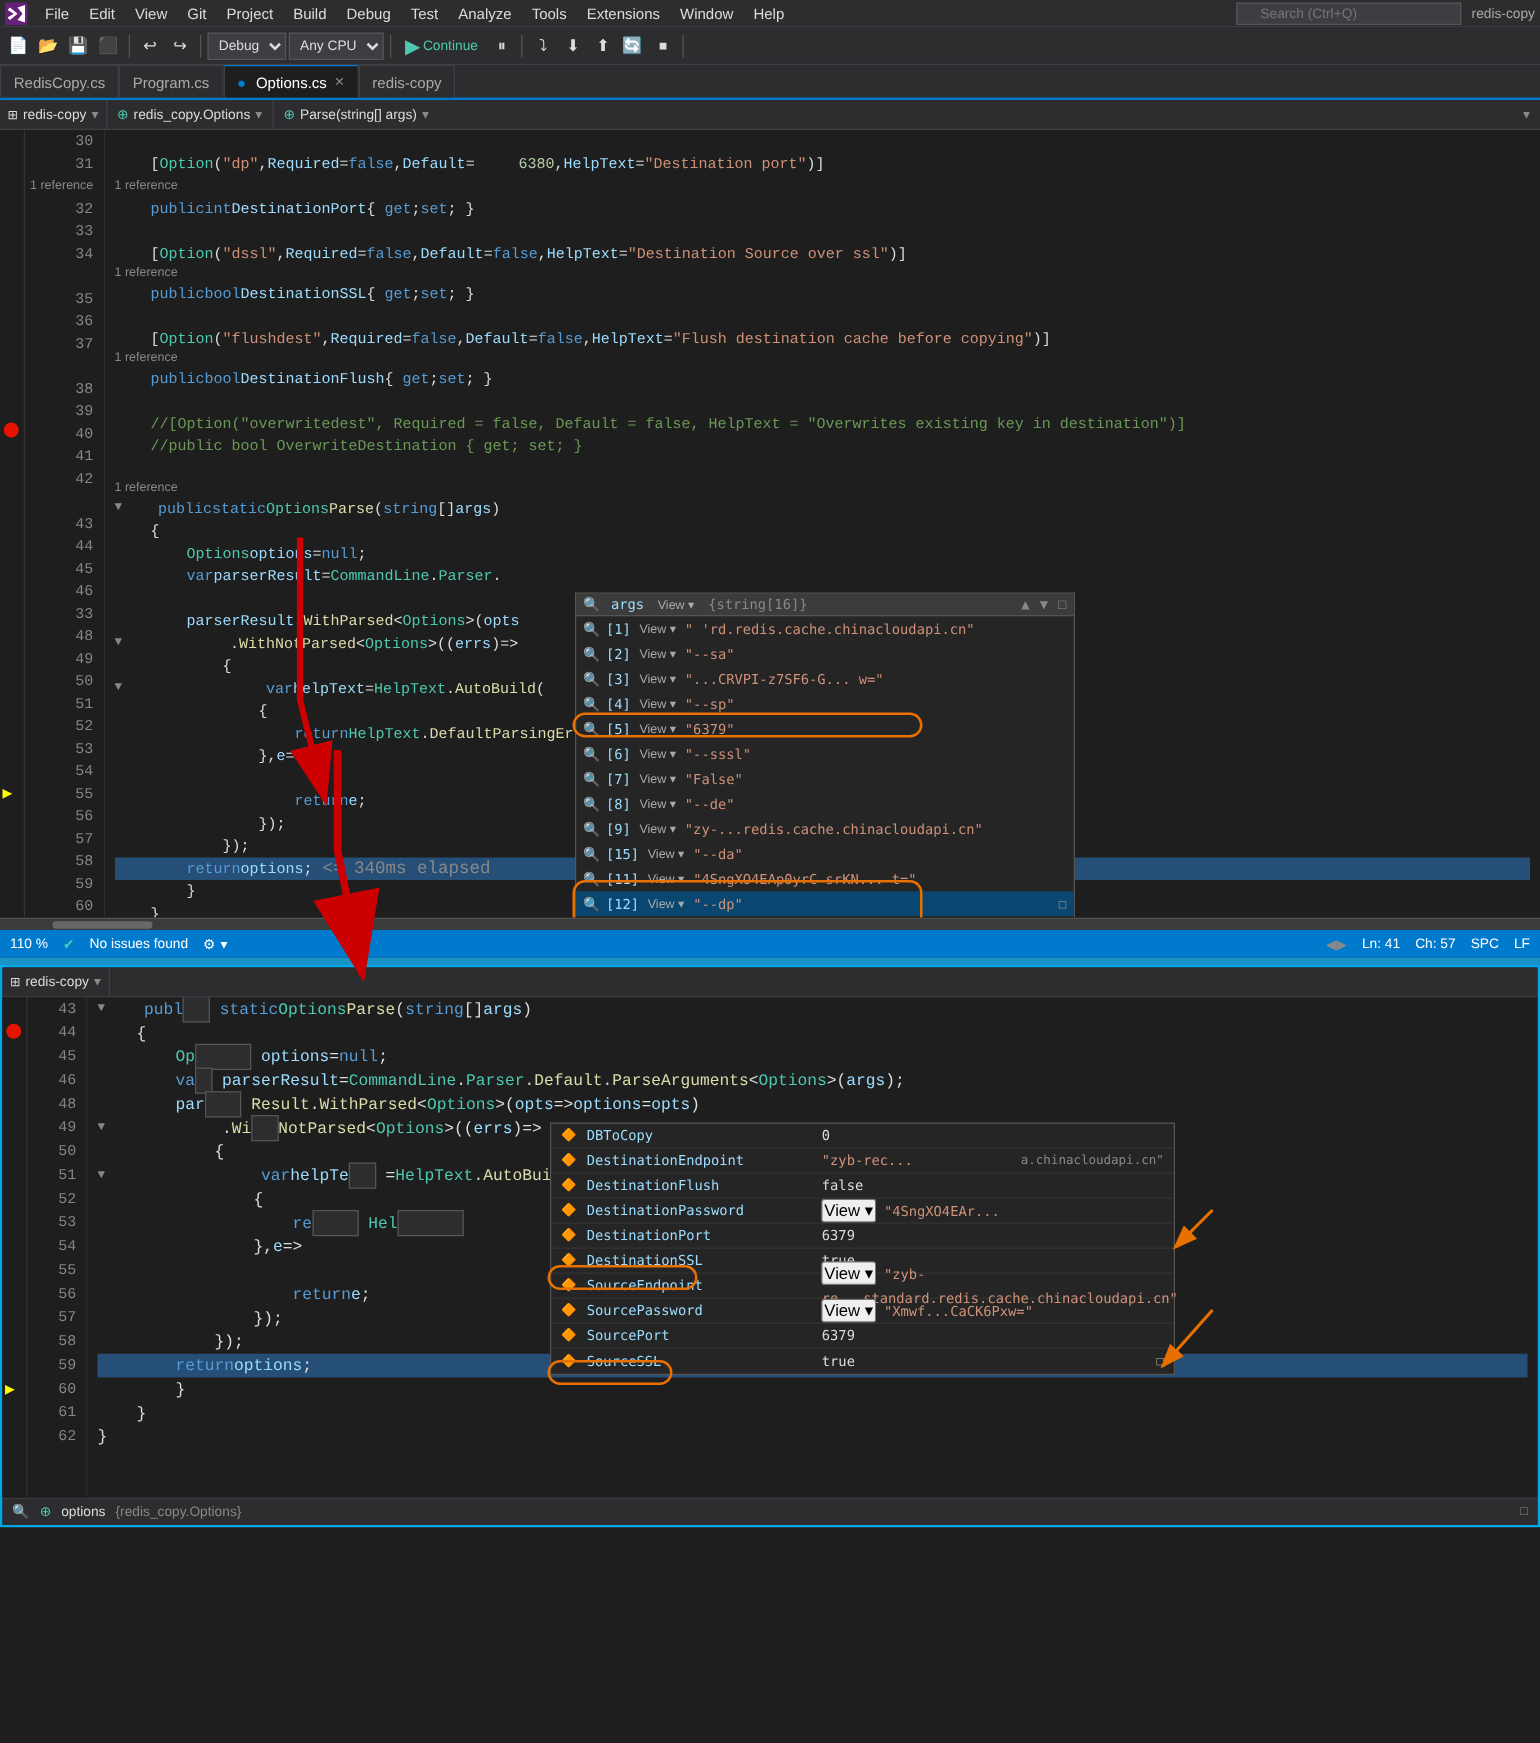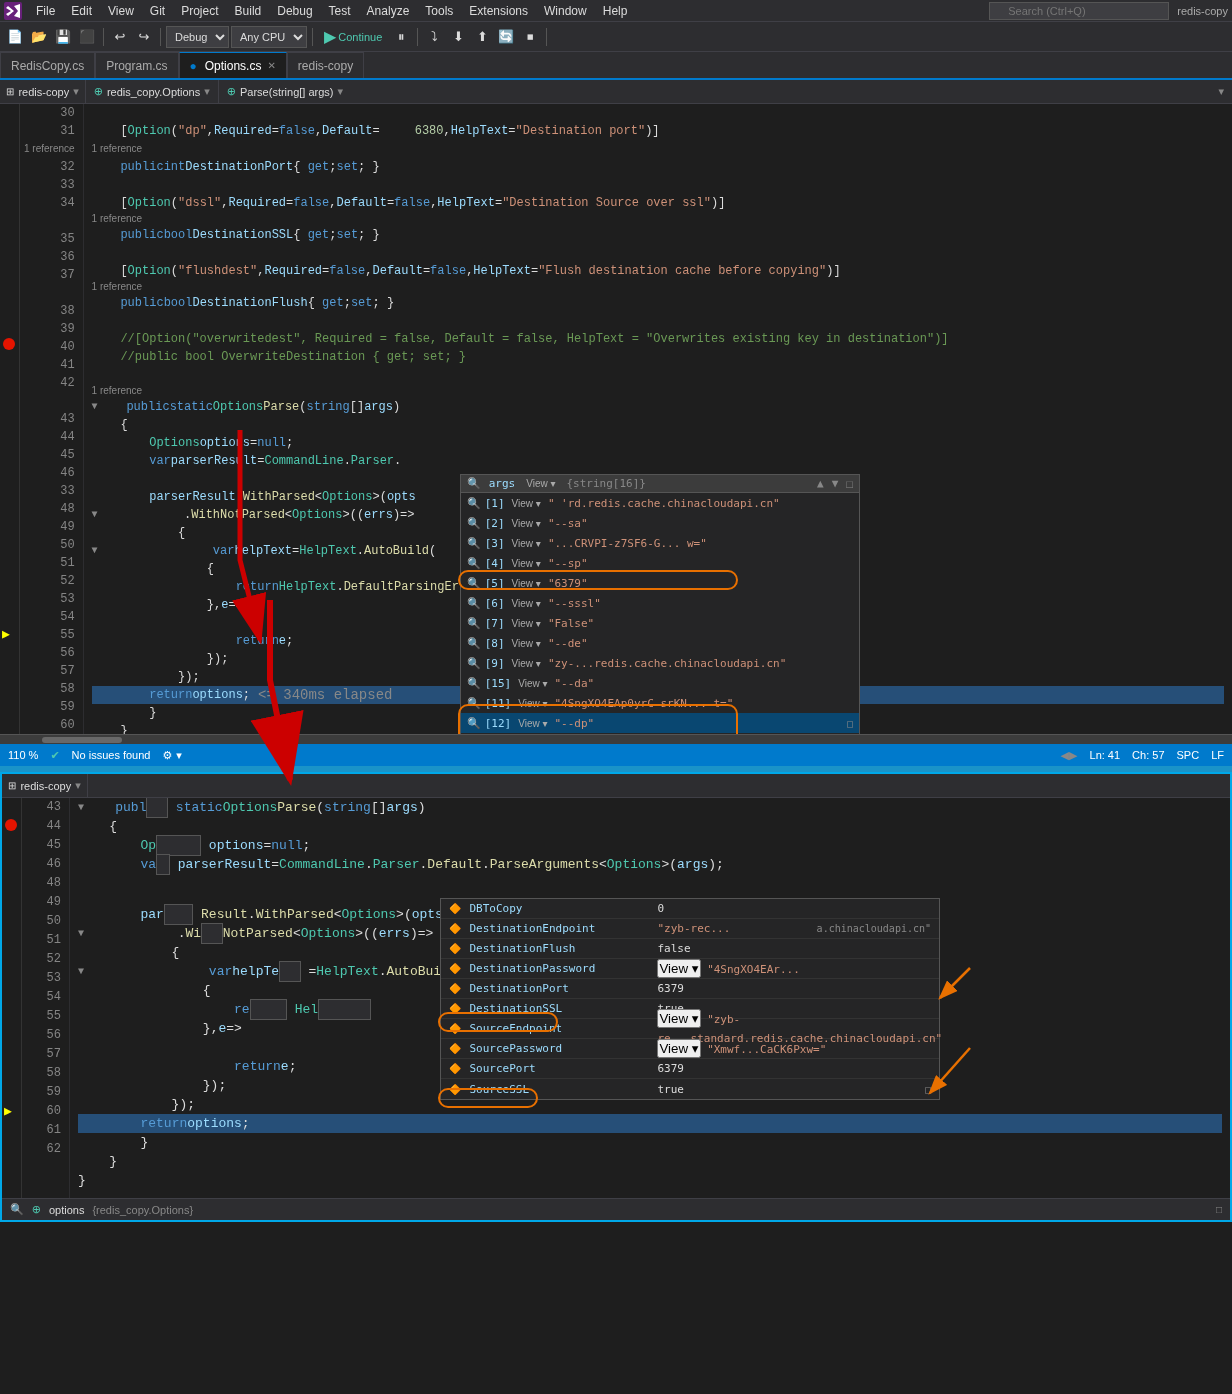--- a/index.html
+++ b/index.html
@@ -717,21 +717,21 @@
         </div>
 
         <div class="code-line" style="height:19px;">
           <span class="punc">&nbsp;&nbsp;&nbsp;&nbsp;&nbsp;&nbsp;&nbsp;&nbsp;</span><span class="cls">Op</span><span style="background:#2d2d30; padding:0 2px; color:transparent; border:1px solid #555;">tions</span><span class="punc">&nbsp;</span><span class="param">options</span> <span class="punc">=</span> <span class="kw">null</span><span class="punc">;</span>
         </div>
 
         <div class="code-line" style="height:19px;">
           <span class="punc">&nbsp;&nbsp;&nbsp;&nbsp;&nbsp;&nbsp;&nbsp;&nbsp;</span><span class="kw">va</span><span style="background:#2d2d30; padding:0 2px; color:transparent; border:1px solid #555;">r</span>&nbsp;<span class="param">parserResult</span> <span class="punc">=</span> <span class="cls">CommandLine</span><span class="punc">.</span><span class="cls">Parser</span><span class="punc">.</span><span class="fn">Default</span><span class="punc">.</span><span class="fn">ParseArguments</span><span class="punc">&lt;</span><span class="cls">Options</span><span class="punc">&gt;(</span><span class="param">args</span><span class="punc">);</span>
         </div>
 
-        <div class="code-line" style="height:19px;margin-top:31px;">
+        <div class="code-line" style="height:19px;">
           <span class="punc">&nbsp;&nbsp;&nbsp;&nbsp;&nbsp;&nbsp;&nbsp;&nbsp;</span><span class="param">par</span><span style="background:#2d2d30; padding:0 2px; color:transparent; border:1px solid #555;">ser</span><span class="punc">&nbsp;</span><span class="fn">Result</span><span class="punc">.</span><span class="fn">WithParsed</span><span class="punc">&lt;</span><span class="cls">Options</span><span class="punc">&gt;(</span><span class="param">opts</span> <span class="punc">=&gt;</span> <span class="param">options</span> <span class="punc">=</span> <span class="param">opts</span><span class="punc">)</span>
         </div>
 
         <div class="code-line" style="height:19px;">
           <span style="color:#888; font-size:10px; cursor:pointer;">▼</span>
           <span class="punc">&nbsp;&nbsp;&nbsp;&nbsp;&nbsp;&nbsp;&nbsp;&nbsp;&nbsp;&nbsp;&nbsp;&nbsp;</span><span class="punc">.</span><span class="fn">Wi</span><span style="background:#2d2d30; padding:0 2px; color:transparent; border:1px solid #555;">th</span><span class="fn">NotParsed</span><span class="punc">&lt;</span><span class="cls">Options</span><span class="punc">&gt;((</span><span class="param">errs</span><span class="punc">)</span> <span class="punc">=&gt;</span>
         </div>
 
         <div class="code-line" style="height:19px;">
           <span class="punc">&nbsp;&nbsp;&nbsp;&nbsp;&nbsp;&nbsp;&nbsp;&nbsp;&nbsp;&nbsp;&nbsp;&nbsp;{</span>

